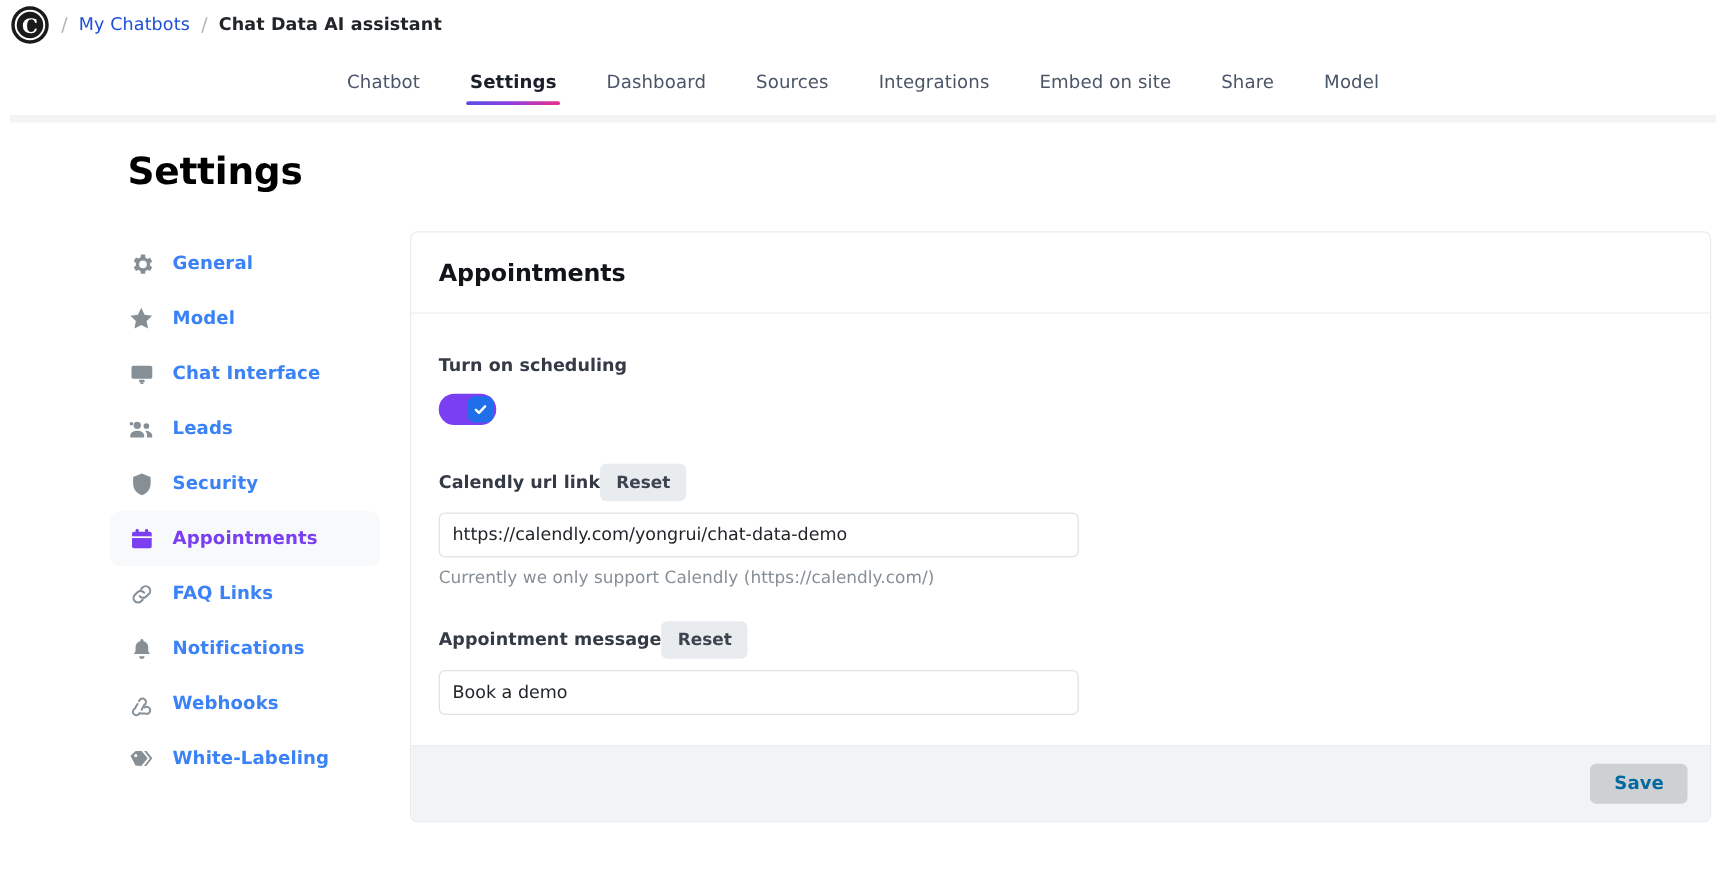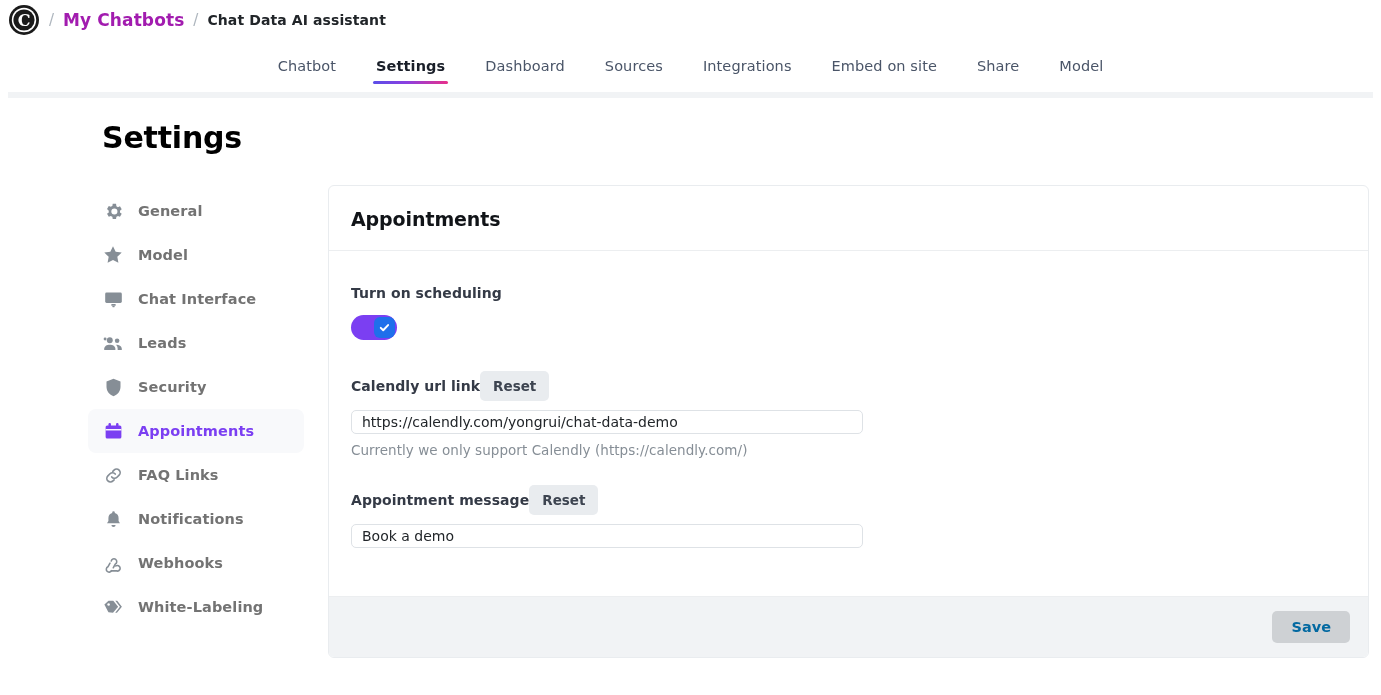--- a/index.html
+++ b/index.html
@@ -19,23 +19,23 @@
     gap: 0;
   }
   .logo { width: 32px; height: 32px; flex: 0 0 32px; }
   .crumb-sep {
     color: #adb5bd;
     font-size: 15px;
     padding: 0 9px;
     font-weight: 400;
   }
   .crumb-muted {
-    color: #a21caf;
-    font-size: 17px;
-    font-weight: 700;
+    color: #1d4ed8;
+    font-size: 14px;
+    font-weight: 400;
     letter-spacing: .1px;
   }
   .crumb-active {
     color: #212529;
     font-size: 14px;
     font-weight: 700;
     letter-spacing: .1px;
   }
 
   
@@ -106,21 +106,21 @@
   .side-item + .side-item { margin-top: 0; }
   .side-item .ico {
     width: 22px; height: 22px;
     flex: 0 0 22px;
     display: flex; align-items: center; justify-content: center;
     color: #868e96;
   }
   .side-item .lbl {
     font-size: 14.5px;
     font-weight: 700;
-    color: #737373;
+    color: #3b82f6;
     letter-spacing: .1px;
   }
   .side-item.active { background: #f8f9fb; }
   .side-item.active .lbl { color: #7b3ff2; }
   .side-item.active .ico { color: #7b3ff2; }
 
   
   .card {
     flex: 1;
     margin-left: 24px;
@@ -193,21 +193,21 @@
     padding: 7px 13px;
     font-size: 13.5px;
     font-weight: 700;
     color: #3d4450;
     cursor: pointer;
     font-family: inherit;
   }
   .text-input {
     margin-top: 10px;
     width: 512px;
-    height: 24px;
+    height: 36px;
     border: 1px solid #dee2e6;
     border-radius: 5px;
     padding: 0 10px;
     font-size: 14px;
     color: #212529;
     font-family: inherit;
     background: #fff;
     outline: none;
   }
   .help-text {

